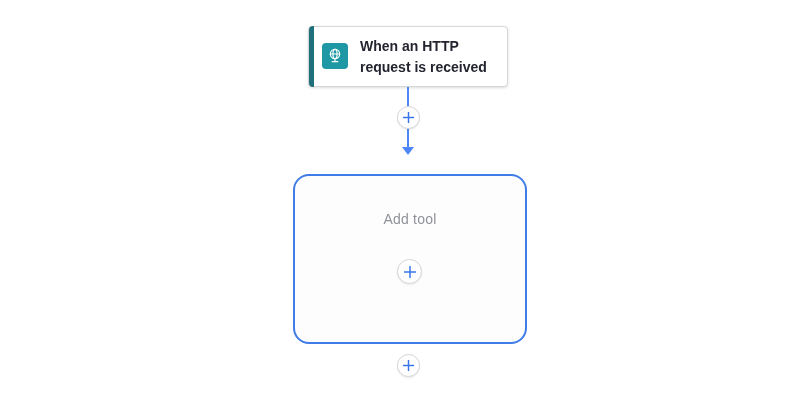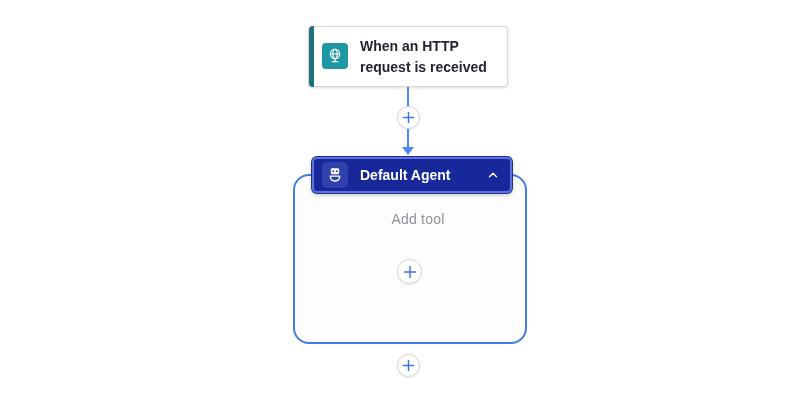--- a/index.html
+++ b/index.html
@@ -138,21 +138,20 @@
   }
 
   .add-tool-label {
     position: absolute;
     left: 293px; top: 211px;
     width: 234px;
     text-align: center;
     font-size: 14px;
     color: #8f9298;
     letter-spacing: .2px;
-    margin-left: 8px;
   }
 </style>
 </head>
 <body>
 
 <div class="stage">
 
   <div class="trigger-card">
     <div class="trigger-accent"></div>
     <div class="trigger-icon">
@@ -171,36 +170,20 @@
   <div class="edge-arrow"></div>
   <button class="plus-btn" id="plus-insert">
     <svg width="13" height="13" viewBox="0 0 14 14">
       <line x1="7" y1="1" x2="7" y2="13" stroke="#3b74e8" stroke-width="1.6"></line>
       <line x1="1" y1="7" x2="13" y2="7" stroke="#3b74e8" stroke-width="1.6"></line>
     </svg>
   </button>
 
   <div class="agent-container"></div>
 
-  <div class="agent-header">
-    <div class="agent-icon">
-      <svg width="22" height="22" viewBox="0 0 24 24">
-        <rect x="7.4" y="4.6" width="9.2" height="6.6" rx="1.6" fill="#ffffff"></rect>
-        <circle cx="10" cy="7.9" r="1.05" fill="#2e41ad"></circle>
-        <circle cx="14" cy="7.9" r="1.05" fill="#2e41ad"></circle>
-        <path d="M6.9 13.2 L17.1 13.2 C17.1 16.6 15 18.6 12 18.6 C9 18.6 6.9 16.6 6.9 13.2 Z" fill="none" stroke="#ffffff" stroke-width="1.5" stroke-linejoin="round"></path>
-      </svg>
-    </div>
-    <div class="agent-title">Default Agent</div>
-    <button class="collapse-btn">
-      <svg width="14" height="14" viewBox="0 0 20 20">
-        <polyline points="5,12.5 10,7.5 15,12.5" fill="none" stroke="#ffffff" stroke-width="1.8" stroke-linecap="round" stroke-linejoin="round"></polyline>
-      </svg>
-    </button>
-  </div>
 
   <div class="add-tool-label">Add tool</div>
   <button class="plus-btn" id="plus-addtool">
     <svg width="14" height="14" viewBox="0 0 14 14">
       <line x1="7" y1="1" x2="7" y2="13" stroke="#3b74e8" stroke-width="1.5"></line>
       <line x1="1" y1="7" x2="13" y2="7" stroke="#3b74e8" stroke-width="1.5"></line>
     </svg>
   </button>
 
   <button class="plus-btn" id="plus-after">

